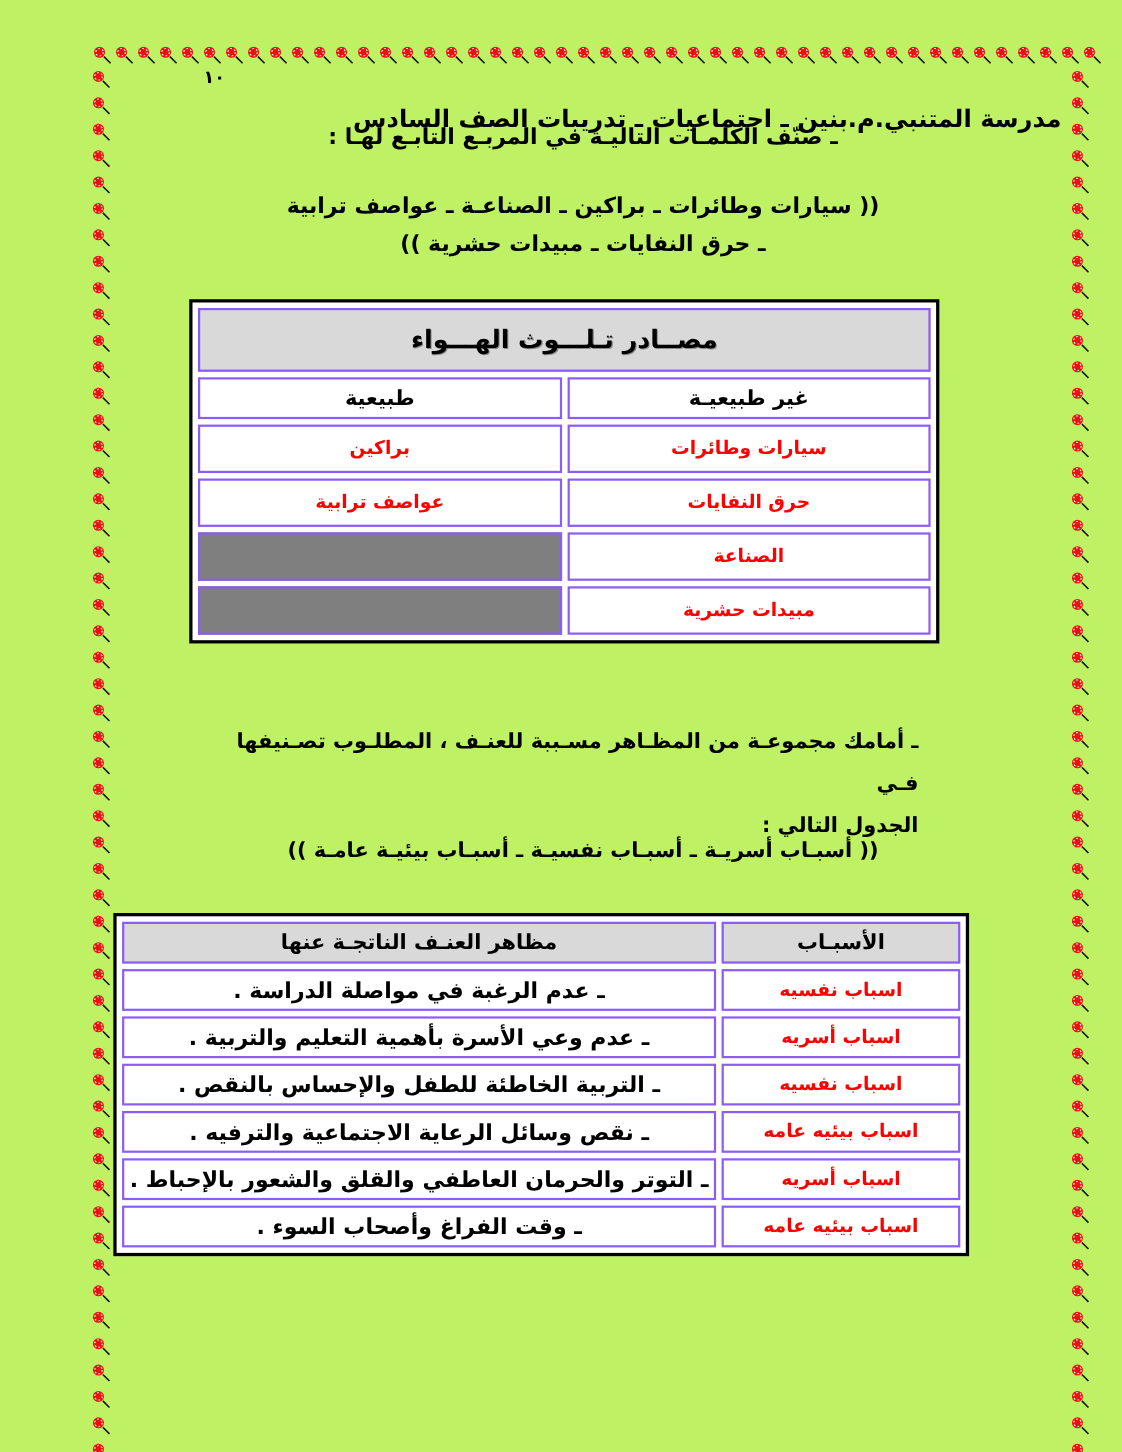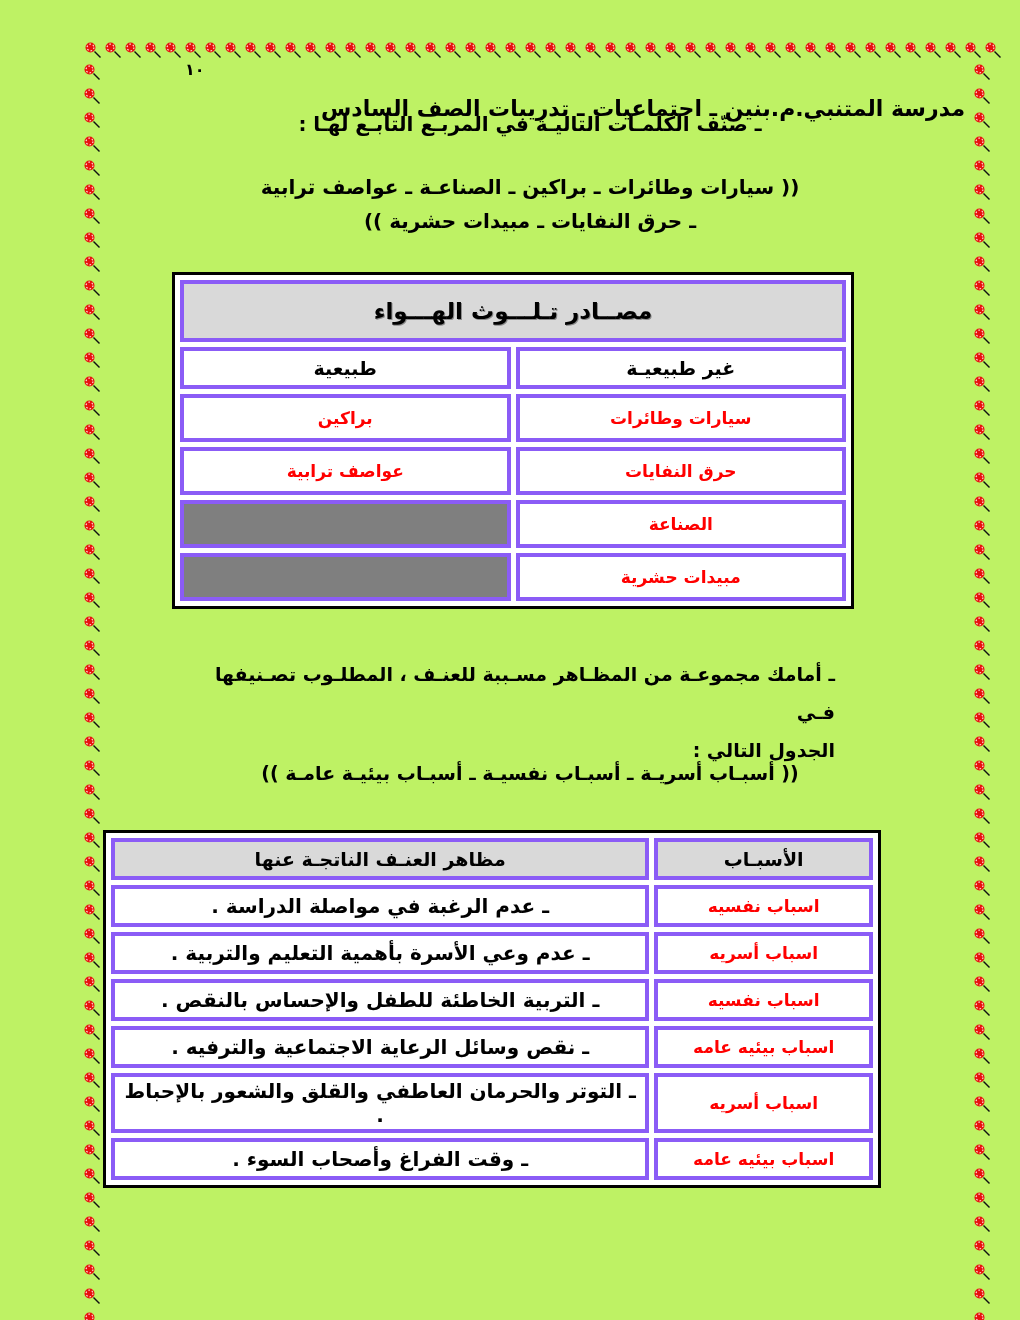--- a/index.html
+++ b/index.html
@@ -31,21 +31,21 @@
   }
   .word-bank{
     position:absolute;top:170px;left:95px;width:870px;
     text-align:center;font-size:20px;font-weight:bold;line-height:34px;
   }
 
   
   .tbl-wrap{position:absolute;border:3px solid #000;background:#fff;}
   table.grid{border-collapse:separate;border-spacing:5px 5px;width:100%;table-layout:fixed;}
   table.grid td{
-    border:4px solid #8b5cf6;text-align:center;vertical-align:middle;
+    border:2px solid #8b5cf6;text-align:center;vertical-align:middle;
     font-weight:bold;background:#fff;padding:2px 4px;
   }
 
   
   .t1{top:272px;left:172px;width:676px;}
   .t1 .title-cell{
     height:50px;background:#d9d9d9;font-size:23px;letter-spacing:2px;
     text-shadow:1px 1px 0 #8a8a8a;
   }
   .t1 .head-cell{height:30px;font-size:19px;}

